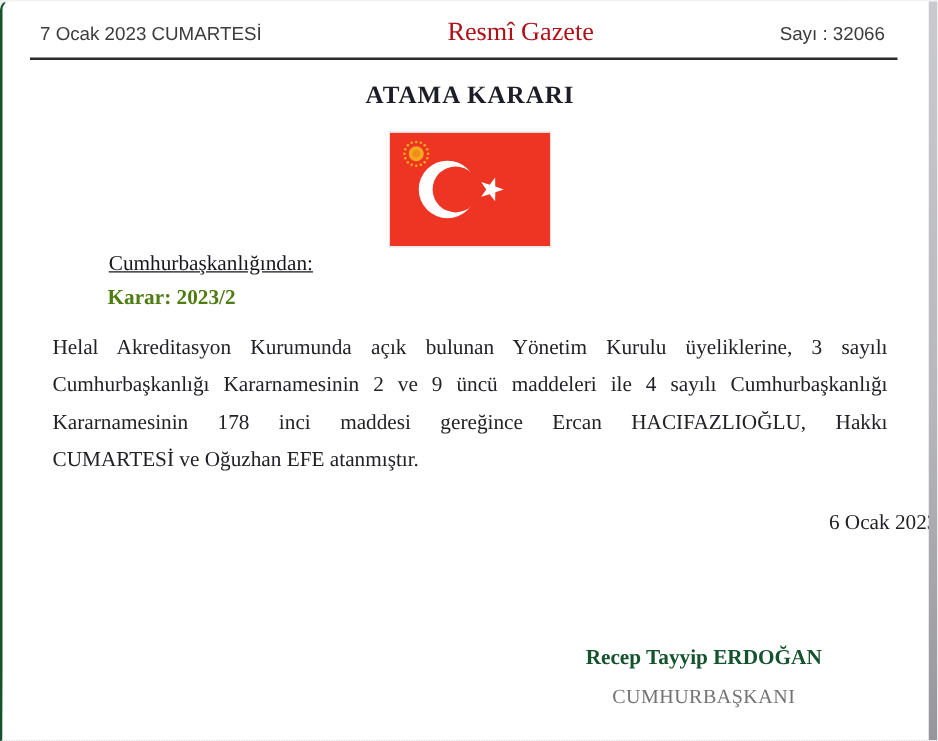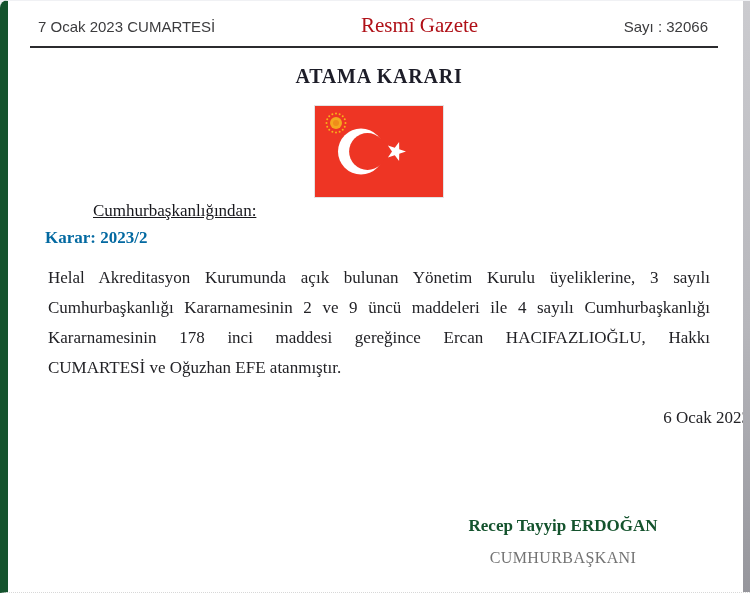--- a/index.html
+++ b/index.html
@@ -8,21 +8,21 @@
     background: #eef0f3;
     font-family: "Liberation Serif", "DejaVu Serif", serif;
   }
   .page {
     position: relative;
     width: 750px;
     height: 593px;
     background: #ffffff;
     overflow: hidden;
     box-sizing: border-box;
-    border-left: 8px solid #14532d;
+    border-left: 2px solid #14532d;
     border-top: 1px solid #f0f1f4;
     border-bottom: 1px dotted #d8d8d8;
     border-top-left-radius: 8px;
     color: #26262a;
   }
   
   .scrollbar {
     position: absolute;
     top: 0;
     right: 0;
@@ -71,24 +71,24 @@
   .flag-wrap svg {
     outline: 1px solid #e3e3e3;
   }
   .authority {
     margin: 4px 0 0 85px;
     font-size: 17px;
     text-decoration: underline;
     color: #17171c;
   }
   .decision-no {
-    margin: 7px 0 0 37px;
+    margin: 7px 0 0 84px;
     font-size: 17px;
     font-weight: bold;
-    color: #0369a1;
+    color: #4d7c0f;
   }
   .paragraph {
     margin: 15px 40px 0 40px;
     font-size: 17px;
     line-height: 30px;
     color: #222226;
   }
   .paragraph .line {
     text-align: justify;
     text-align-last: justify;

